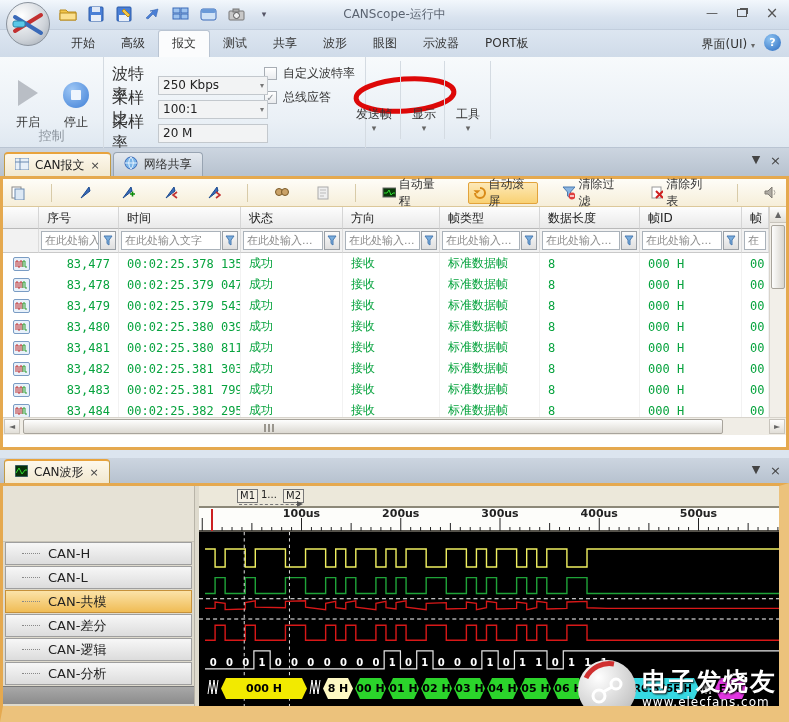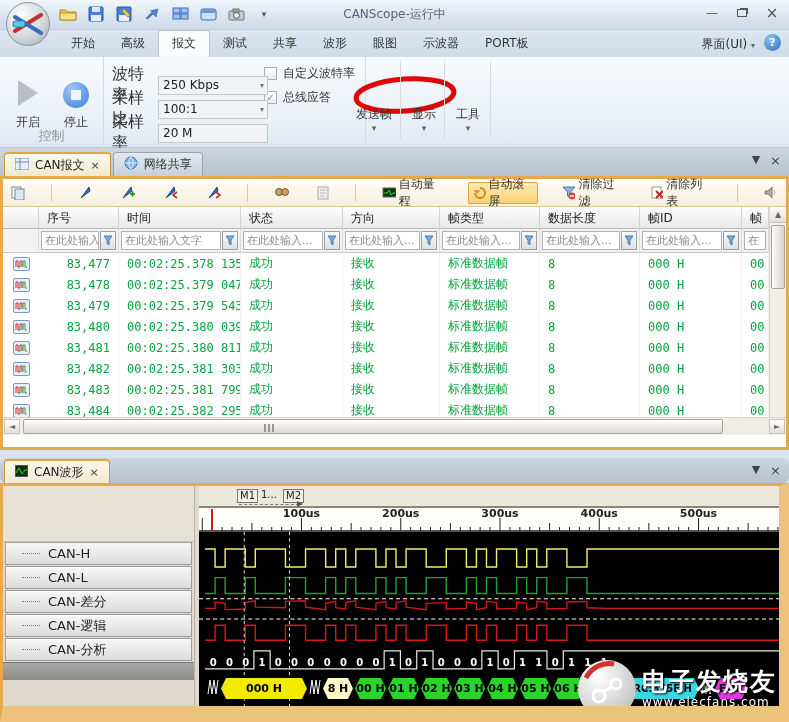--- a/index.html
+++ b/index.html
@@ -73,21 +73,21 @@
   .wicon { width:17px; height:14px; background:#e8f1fa; border:1px solid #7a9cc4; border-radius:2px; display:flex; align-items:center; justify-content:center; }
   .vscroll { position:absolute; right:0; top:0; width:17px; bottom:0; background:#f2efe9; border-left:1px solid #d8d4cc; }
   .vs-arrow { height:16px; display:flex; align-items:center; justify-content:center; font-size:8px; color:#666; background:linear-gradient(#fdfdfd,#e2dfd8); border-bottom:1px solid #c8c4bc; }
   .vthumb { position:absolute; left:1px; right:1px; top:18px; height:64px; background:linear-gradient(90deg,#fdfdfd,#d8d5ce); border:1px solid #a8a49c; border-radius:2px; }
   .hscroll { position:relative; height:18px; background:#f0ede6; border-top:1px solid #d8d4cc; }
   .hs-arrow { position:absolute; top:1px; width:16px; height:15px; display:flex; align-items:center; justify-content:center; font-size:8px; color:#666; background:linear-gradient(#fdfdfd,#e2dfd8); border:1px solid #c8c4bc; }
   .hthumb { position:absolute; left:20px; top:1px; width:700px; height:15px; background:linear-gradient(#fefefe,#dcd9d2); border:1px solid #a8a49c; border-radius:2px; }
   .hgrip { position:absolute; left:240px; top:4px; width:12px; height:8px; background:repeating-linear-gradient(90deg,#9a968e 0 2px,transparent 2px 4px); }
 
   
-  .wavetabs { left:0; top:458px; width:789px; height:25px; background:linear-gradient(#ccd5e0,#b7c2cf); display:flex; align-items:flex-end; padding-left:4px;border-radius:6px; }
+  .wavetabs { left:0; top:458px; width:789px; height:25px; background:linear-gradient(#ccd5e0,#b7c2cf); display:flex; align-items:flex-end; padding-left:4px; }
   .panectl2 { position:absolute; right:8px; top:463px; display:flex; gap:10px; color:#444; font-size:11px; }
 
   
   .wavepanel { left:0; top:483px; width:789px; height:239px; border:3px solid #e5a94f; border-right:10px solid #ecc27c; border-bottom:16px solid #ecc27c; background:#dedacd; }
   .sidebar { position:absolute; left:0; top:0; width:192px; bottom:0; background:#dedacd; border-right:1px solid #b8b4a8; }
   .sidebar-top { height:56px; border-bottom:1px solid #c8c4b8; background:#e6e2d6; }
   .chan { position:relative; height:23px; margin:0 2px 1px 2px; background:linear-gradient(#f7f7f7,#dcdcdc); border:1px solid #9e9e9e; display:flex; align-items:center; padding-left:42px; font-size:13px; color:#222; }
   .chan::before { content:""; position:absolute; left:16px; width:18px; border-top:1px dotted #888; }
   .chan.sel { background:linear-gradient(#fbe3a9,#f0bc55); border-color:#c6913a; }
   .sidebar-bottom { height:18px; background:linear-gradient(#a8a8a8,#8c8c8c); border-top:1px solid #777; }
@@ -608,20 +608,21 @@
   <span>▼</span>
   <span style="font-size:13px;">×</span>
 </div>
 
 <div class="abs wavepanel">
   <div class="sidebar">
     <div class="sidebar-top"></div>
     <div id="chanList">
         <div class="chan">CAN-H</div>
         <div class="chan">CAN-L</div>
+        <div class="chan sel">CAN-共模</div>
         <div class="chan">CAN-差分</div>
         <div class="chan">CAN-逻辑</div>
         <div class="chan">CAN-分析</div>
       </div>
     <div class="sidebar-bottom"></div>
   </div>
   <div class="scoperegion">
     <div class="markerbar">
       <span class="mk" style="left:38px;">M1</span>
       <span class="mk" style="left:60px;border:none;background:none;">1...</span>

